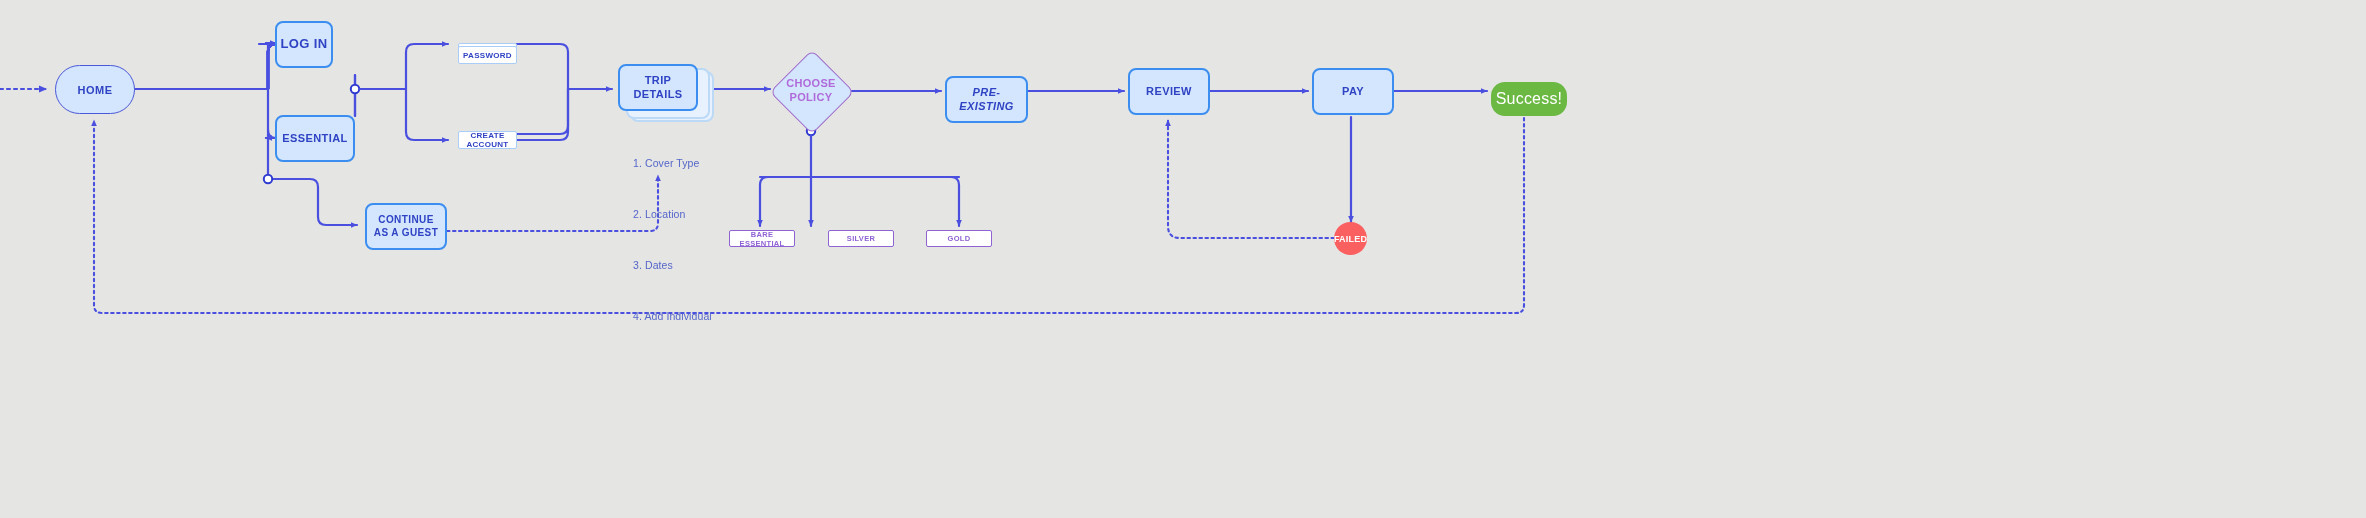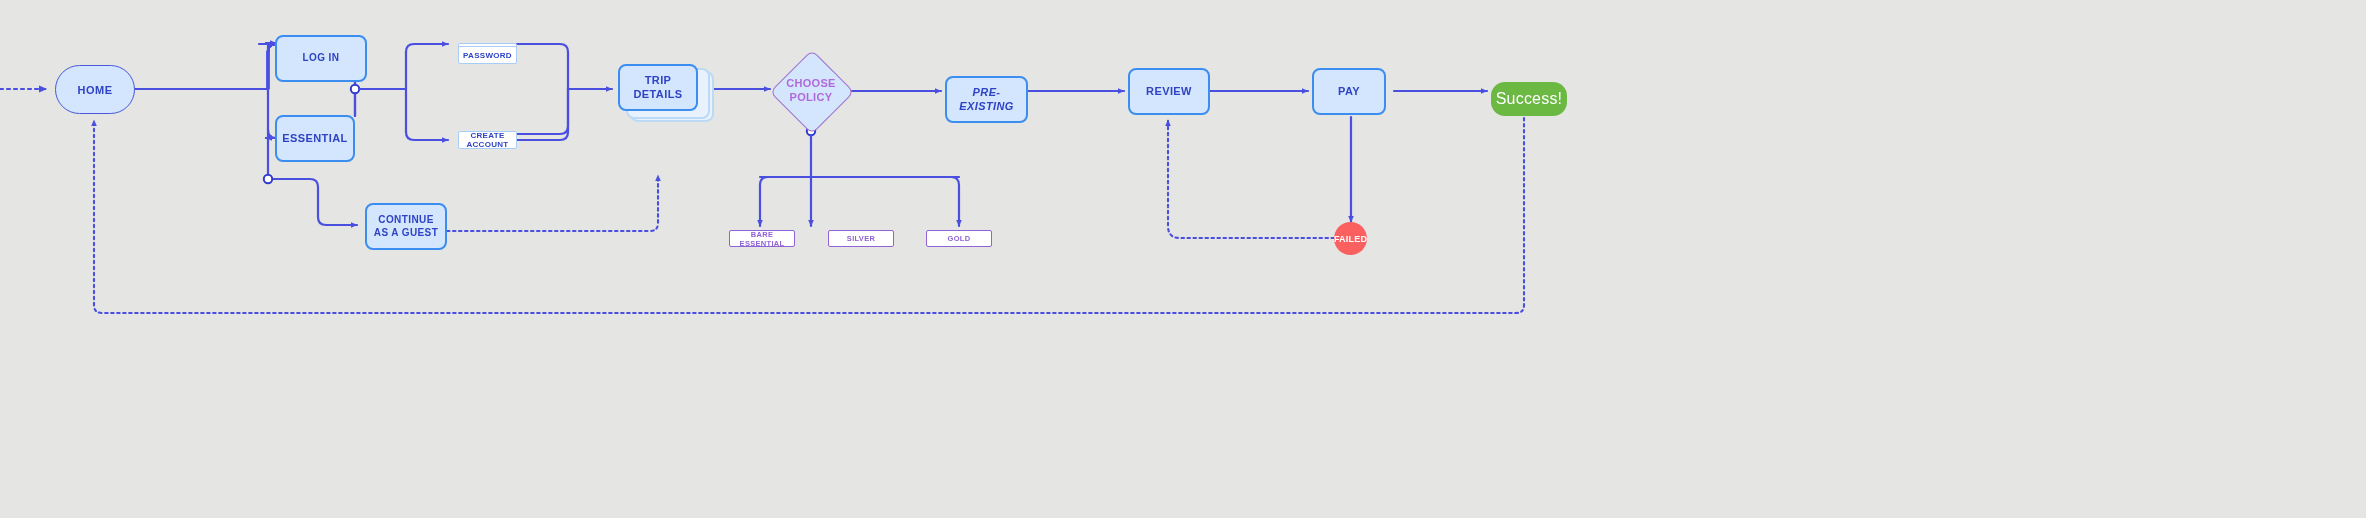--- a/index.html
+++ b/index.html
@@ -162,21 +162,21 @@
       <path d="M1334,238 L1180,238 Q1168,238 1168,226 L1168,120" marker-end="url(#ah)"></path>
 
       <path d="M1524,106 L1524,305 Q1524,313 1516,313 L102,313 Q94,313 94,305 L94,120" marker-end="url(#ah)"></path>
     </g>
   </svg>
 
   <div class="node terminal" style="left:55px;top:65px;width:80px;height:49px;font-size:11px;">
     <span>HOME</span>
   </div>
 
-  <div class="node proc" style="left:275px;top:21px;width:92px;height:47px;font-size:10px;margin-top:14px;">
+  <div class="node proc" style="left:275px;top:21px;width:58px;height:47px;font-size:13px;">
     <span>LOG IN</span>
   </div>
 
   <div class="node proc" style="left:275px;top:115px;width:80px;height:47px;font-size:11px;">
     <span>ESSENTIAL</span>
   </div>
 
   <div class="node field" style="left:458px;top:23px;width:59px;height:18px;font-size:8px;margin-top:20px;">
     <span>EMAIL ID</span>
   </div>
@@ -193,20 +193,26 @@
     <span>CONTINUE
 AS A GUEST</span>
   </div>
 
   <div class="stack-layer" style="left:630px;top:71px;width:80px;height:47px;"></div>
   <div class="stack-layer" style="left:626px;top:68px;width:80px;height:47px;"></div>
   <div class="node proc" style="left:618px;top:64px;width:80px;height:47px;font-size:11px;">
     <span>TRIP DETAILS</span>
   </div>
 
+  <div class="listblock" style="left:633px;top:121px;">
+    <div>1. Cover Type</div>
+    <div>2. Location</div>
+    <div>3. Dates</div>
+    <div>4. Add Individual</div>
+  </div>
 
   <div class="diamond-wrap" style="left:782px;top:62px;width:58px;height:58px;">
     <div class="diamond-shape"></div>
     <div class="diamond-label" style="white-space:pre-line;">CHOOSE
 POLICY</div>
   </div>
 
   <div class="node policy" style="left:729px;top:230px;width:66px;height:17px;font-size:7.5px;">
     <span>BARE ESSENTIAL</span>
   </div>
@@ -218,21 +224,21 @@
   </div>
 
   <div class="node proc" style="left:945px;top:76px;width:83px;height:47px;font-size:11px;font-style:italic;">
     <span>PRE-EXISTING</span>
   </div>
 
   <div class="node proc" style="left:1128px;top:68px;width:82px;height:47px;font-size:11px;">
     <span>REVIEW</span>
   </div>
 
-  <div class="node proc" style="left:1312px;top:68px;width:74px;height:47px;font-size:11px;">
+  <div class="node proc" style="left:1312px;top:68px;width:82px;height:47px;font-size:11px;">
     <span>PAY</span>
   </div>
 
   <div class="node success" style="left:1491px;top:82px;width:76px;height:34px;">
     <span>Success!</span>
   </div>
 
   <div class="node failed" style="left:1334px;top:222px;width:33px;height:33px;">
     <span>FAILED</span>
   </div>

